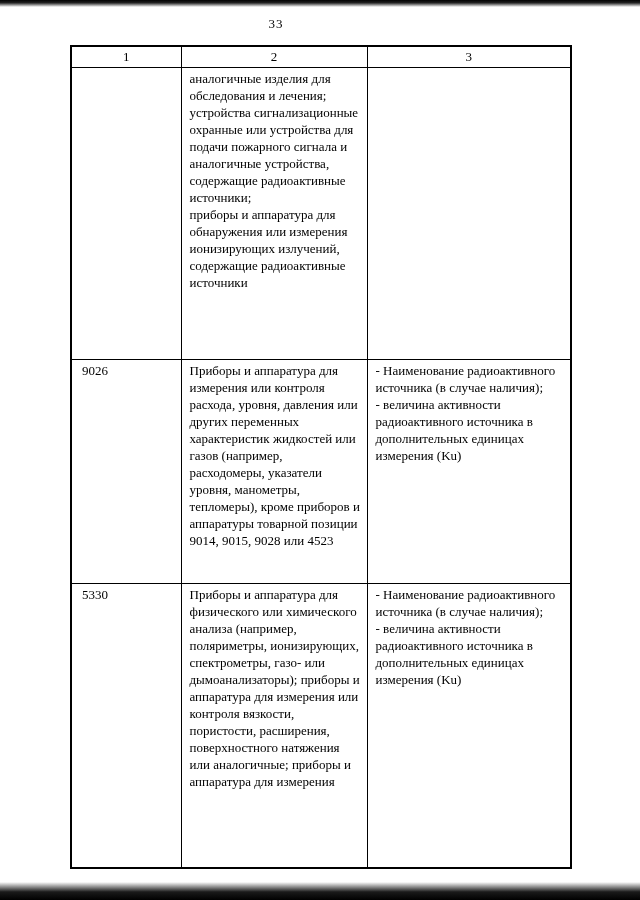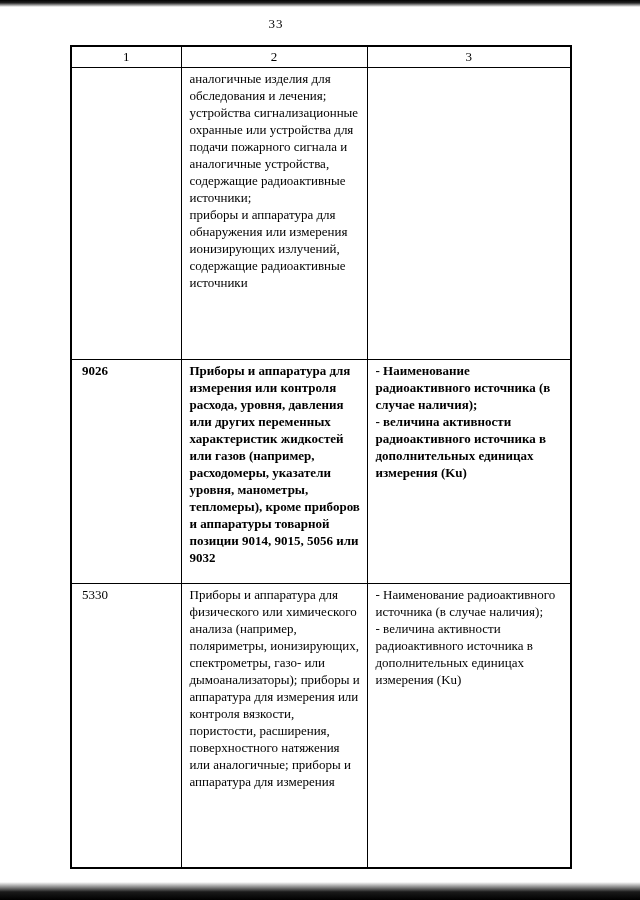--- a/index.html
+++ b/index.html
@@ -63,21 +63,21 @@
   }
   td.cell-desc {
     padding: 2px 6px 4px 8px;
     white-space: pre-line;
   }
   td.cell-req {
     padding: 2px 4px 4px 8px;
     white-space: pre-line;
   }
   tr.row-0 { height: 292px; margin-top: 24px; }
-  tr.row-1 { height: 224px; font-weight: bold; }
+  tr.row-1 { height: 224px; }
   tr.row-2 { height: 284px; }
 </style>
 </head>
 <body>
 
 <div class="scan-edge top"></div>
 
 <div class="page-number">33</div>
 
 <table class="doc-table">
@@ -95,21 +95,21 @@
   </thead>
   <tbody>
     <tr class="row-0">
       <td class="cell-code"></td>
       <td class="cell-desc">аналогичные изделия для обследования и лечения; устройства сигнализационные охранные или устройства для подачи пожарного сигнала и аналогичные устройства, содержащие радиоактивные источники;
 приборы и аппаратура для обнаружения или измерения ионизирующих излучений, содержащие радиоактивные источники</td>
       <td class="cell-req"></td>
     </tr>
     <tr class="row-1">
       <td class="cell-code">9026</td>
-      <td class="cell-desc">Приборы и аппаратура для измерения или контроля расхода, уровня, давления или других переменных характеристик жидкостей или газов (например, расходомеры, указатели уровня, манометры, тепломеры), кроме приборов и аппаратуры товарной позиции 9014, 9015, 5056 или 9032</td>
+      <td class="cell-desc">Приборы и аппаратура для измерения или контроля расхода, уровня, давления или других переменных характеристик жидкостей или газов (например, расходомеры, указатели уровня, манометры, тепломеры), кроме приборов и аппаратуры товарной позиции 9014, 9015, 9028 или 4523</td>
       <td class="cell-req">- Наименование радиоактивного источника (в случае наличия);
 - величина активности радиоактивного источника в дополнительных единицах измерения (Ku)</td>
     </tr>
     <tr class="row-2">
       <td class="cell-code">5330</td>
       <td class="cell-desc">Приборы и аппаратура для физического или химического анализа (например, поляриметры, ионизирующих, спектрометры, газо- или дымоанализаторы); приборы и аппаратура для измерения или контроля вязкости, пористости, расширения, поверхностного натяжения или аналогичные; приборы и аппаратура для измерения</td>
       <td class="cell-req">- Наименование радиоактивного источника (в случае наличия);
 - величина активности радиоактивного источника в дополнительных единицах измерения (Ku)</td>
     </tr>
   </tbody>

